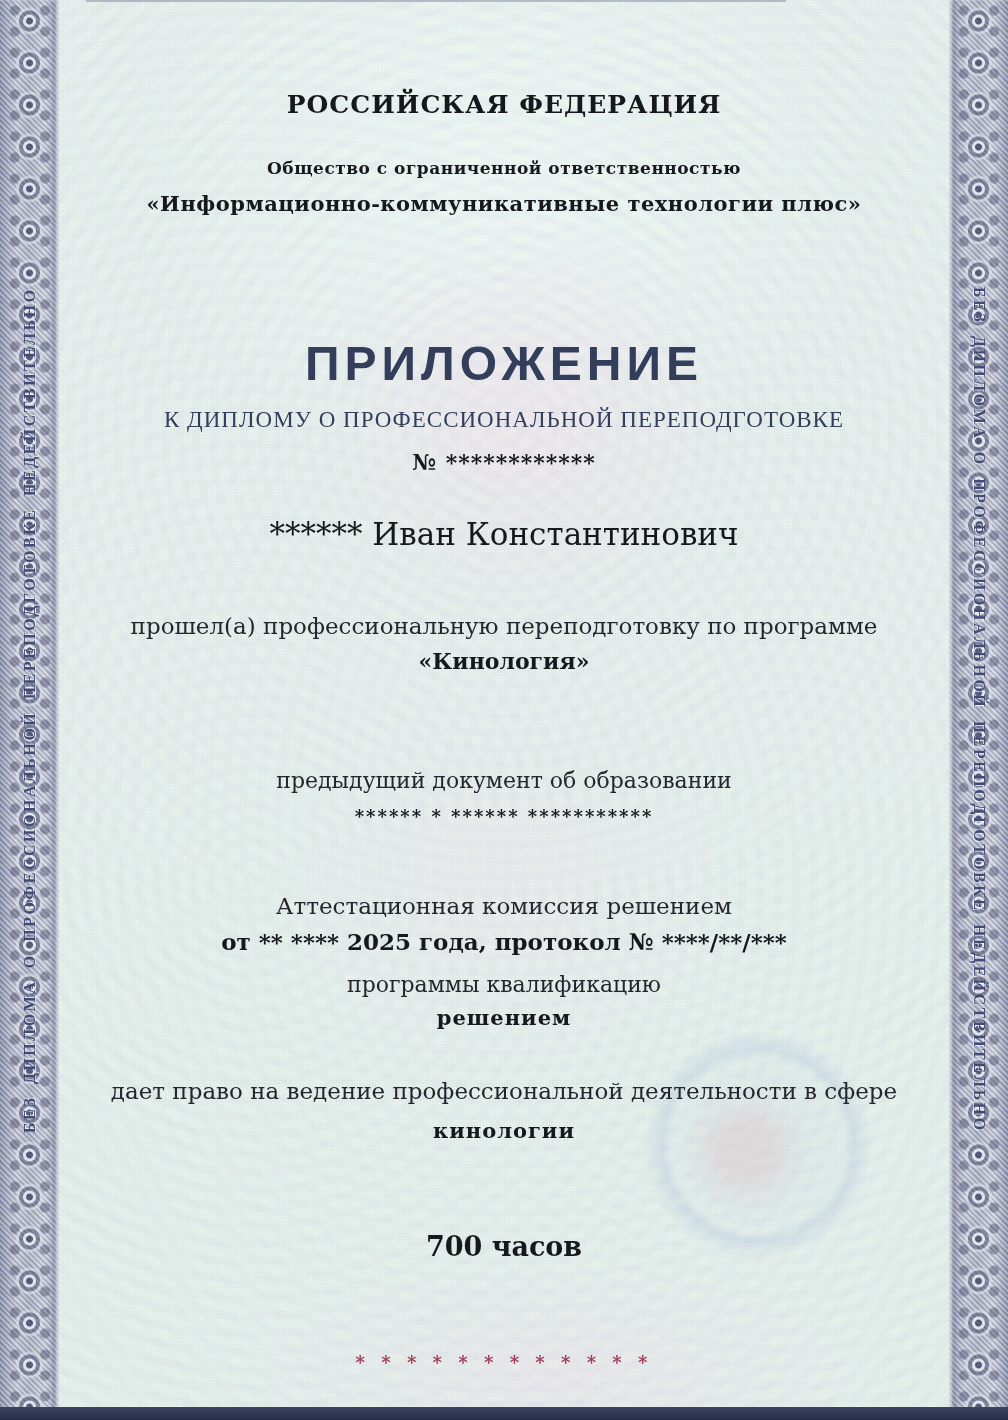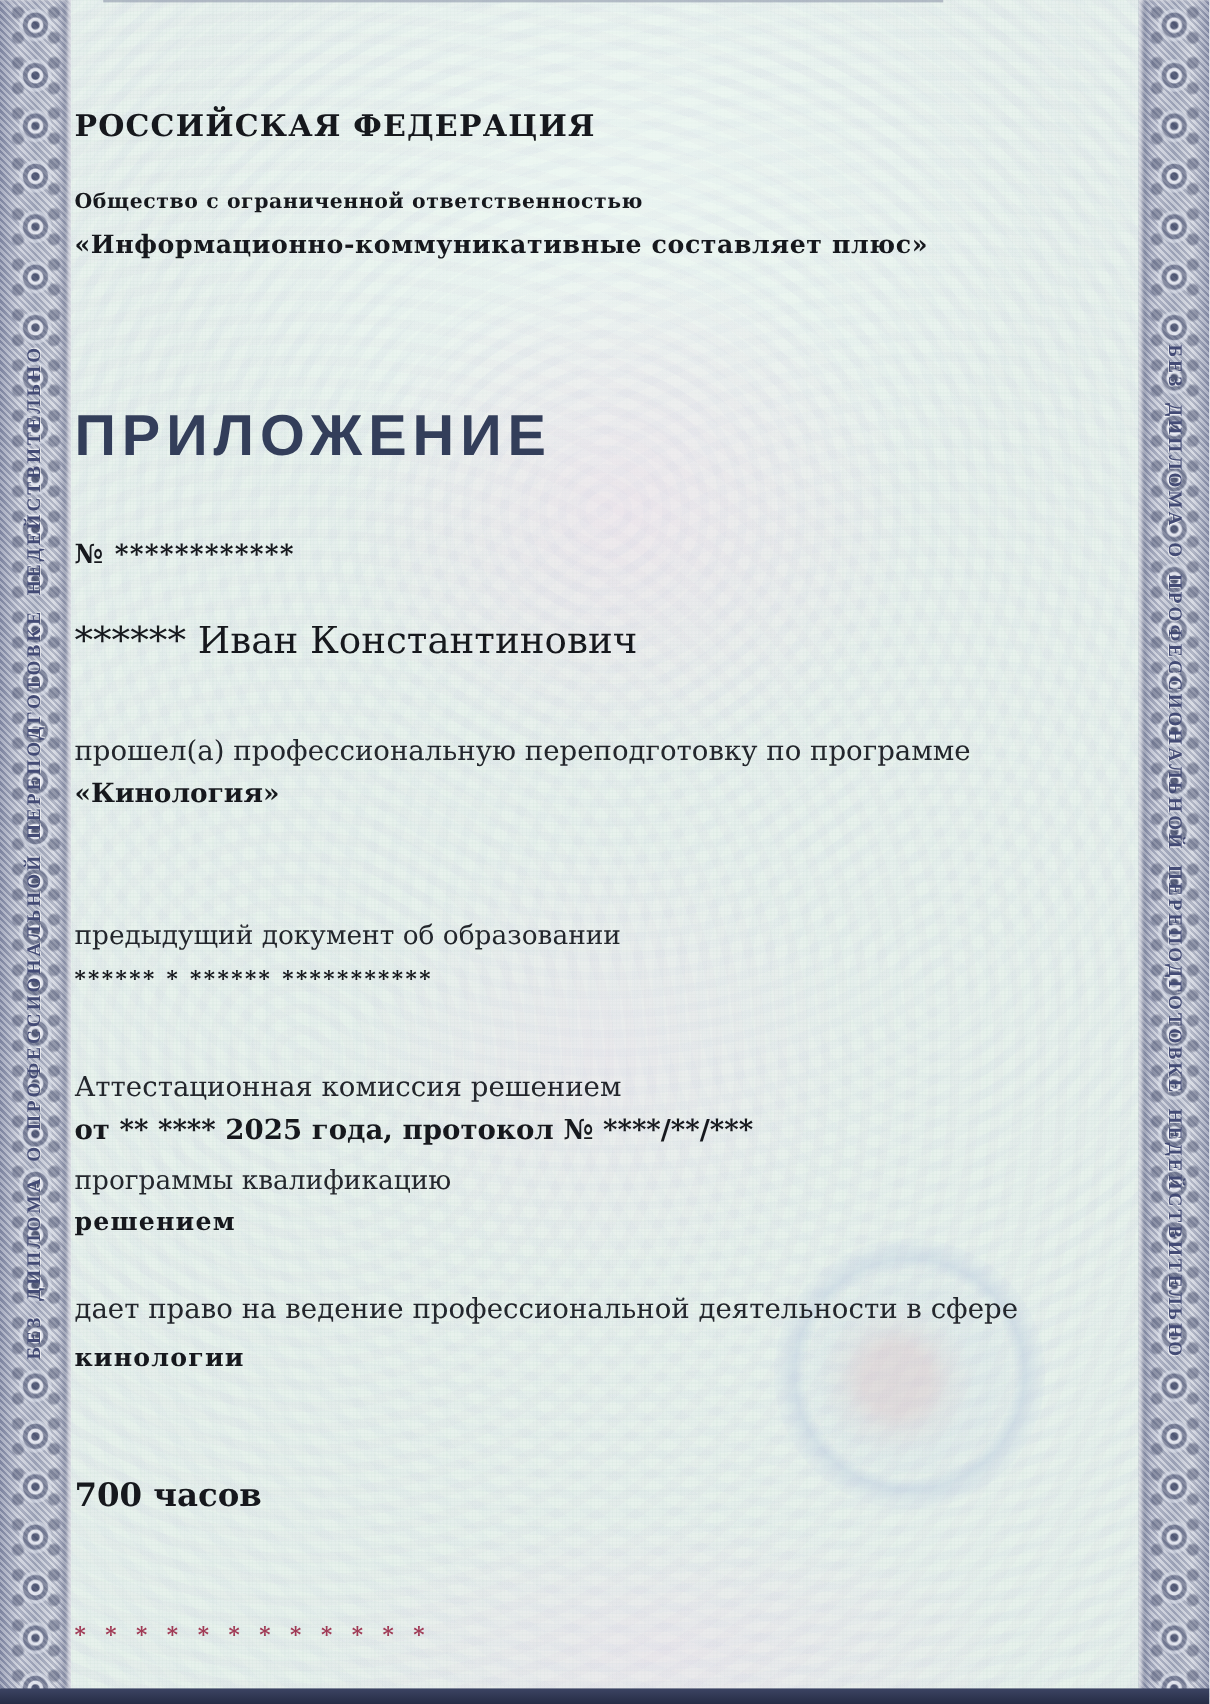--- a/index.html
+++ b/index.html
@@ -48,21 +48,21 @@
   .btext.down{writing-mode:vertical-rl;}
   .top-scan-line{position:absolute;left:86px;top:0;width:700px;height:2px;background:rgba(112,122,148,0.45);z-index:3;}
   .bottom-scan-edge{position:absolute;left:0;right:0;bottom:0;height:13px;z-index:6;background:linear-gradient(#3c4463,#262c45);}
   .seal{
     position:absolute;left:645px;top:1032px;width:226px;height:226px;border-radius:50%;z-index:1;
     background:
       radial-gradient(circle at 50% 50%, transparent 54%, rgba(168,188,219,0.30) 60%, rgba(190,205,228,0.14) 68%, transparent 74%),
       radial-gradient(circle at 45% 52%, rgba(223,178,184,0.28) 0 16%, rgba(223,178,184,0.10) 26%, transparent 38%),
       radial-gradient(circle at 50% 50%, rgba(180,198,224,0.10) 0 45%, transparent 60%);
   }
-  .content{position:absolute;left:62px;right:62px;top:0;bottom:0;z-index:4;text-align:left;}
+  .content{position:absolute;left:62px;right:62px;top:0;bottom:0;z-index:4;text-align:center;}
   .line{position:absolute;left:0;right:0;white-space:nowrap;}
   .blk{color:#16181d;}
   .reg{color:#23262c;font-weight:normal;}
   .blue{color:#333e5a;}
   .country{top:90px;font-size:25px;font-weight:bold;letter-spacing:1px;}
   .org1{top:158px;font-size:17px;font-weight:bold;letter-spacing:0.5px;}
   .org2{top:191px;font-size:21px;font-weight:bold;letter-spacing:0.5px;}
   .doctitle{top:336px;font-size:48px;font-family:Liberation Sans, sans-serif;font-weight:bold;letter-spacing:5px;}
   .docsub{top:407px;font-size:23px;font-family:"Liberation Serif",serif;font-weight:normal;letter-spacing:1px;}
   .numline{top:449px;font-size:22px;font-weight:bold;letter-spacing:1px;}
@@ -94,23 +94,24 @@
 
   <div class="gborder right">
     <div class="btext down">БЕЗ ДИПЛОМА О ПРОФЕССИОНАЛЬНОЙ ПЕРЕПОДГОТОВКЕ НЕДЕЙСТВИТЕЛЬНО</div>
   </div>
 
   <div class="seal"></div>
 
   <div class="content">
     <div class="line country blk">РОССИЙСКАЯ ФЕДЕРАЦИЯ</div>
     <div class="line org1 blk">Общество с ограниченной ответственностью</div>
-    <div class="line org2 blk">«Информационно-коммуникативные составляет плюс»</div>
+    <div class="line org2 blk">«Информационно-коммуникативные технологии плюс»</div>
 
     <div class="line doctitle blue">ПРИЛОЖЕНИЕ</div>
+    <div class="line docsub blue">К ДИПЛОМУ О ПРОФЕССИОНАЛЬНОЙ ПЕРЕПОДГОТОВКЕ</div>
 
     <div class="line numline blk"><span>№</span>&nbsp;<span>************</span></div>
 
     <div class="line name blk">****** Иван Константинович</div>
 
     <div class="line progintro reg">прошел(а) профессиональную переподготовку по программе</div>
     <div class="line progname blk">«Кинология»</div>
 
     <div class="line prevlab reg">предыдущий документ об образовании</div>
     <div class="line prevval blk">****** * ****** ***********</div>

